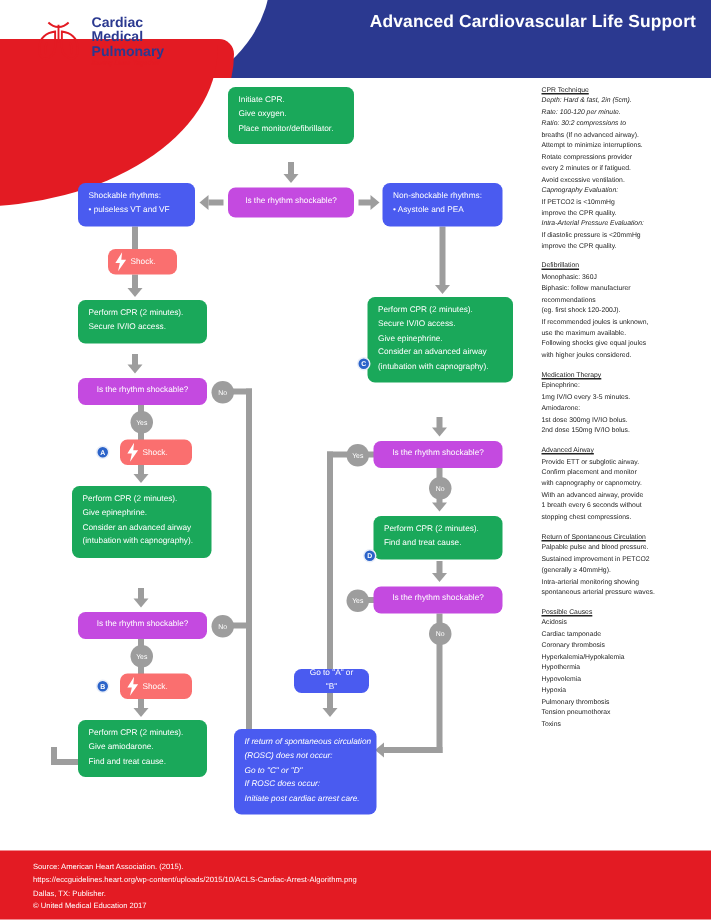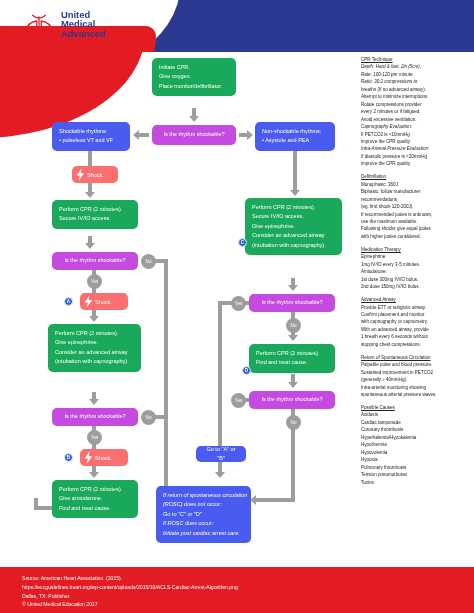--- a/index.html
+++ b/index.html
@@ -107,39 +107,40 @@
 <body>
 
 <div id="canvas">
 
   <div class="red-swoosh"></div>
 
   <div class="header">
     <div class="hdr-white-wedge"></div>
     <div class="hdr-red-wedge"></div>
     <div class="hdr-title">
+      <div>Advanced Cardiovascular Life Support</div>
     </div>
   </div>
 
   <div class="logo">
     <svg class="logo-mark" viewBox="0 0 44 40">
       <g fill="none" stroke="#e31b23" stroke-width="1.7">
         <path d="M22 6 v16"></path>
         <path d="M22 8 C18 8 15 6 13 4"></path>
         <path d="M22 8 C26 8 29 6 31 4"></path>
         <path d="M19 12 C12 13 6 17 5 25 C4 31 6 36 10 36 C14 36 19 32 19 26 Z"></path>
         <path d="M25 12 C32 13 38 17 39 25 C40 31 38 36 34 36 C30 36 25 32 25 26 Z"></path>
         <path d="M12 22 C10 25 10 29 11 32"></path>
         <path d="M32 22 C34 25 34 29 33 32"></path>
       </g>
     </svg>
     <div class="logo-text">
-      <span class="logo-l1">United</span>
+      <span class="logo-l1">Cardiac</span>
       <span class="logo-l2">Medical</span>
-      <span class="logo-l3">Advanced</span>
+      <span class="logo-l3">Pulmonary</span>
       <span class="logo-tag">Saving Lives Together</span>
     </div>
   </div>
 
   <div class="node green" style="left:152px; top:58px; width:84px;">
     <span class="ln">Initiate CPR.</span>
     <span class="ln">Give oxygen.</span>
     <span class="ln">Place monitor/defibrillator.</span>
   </div>
 

